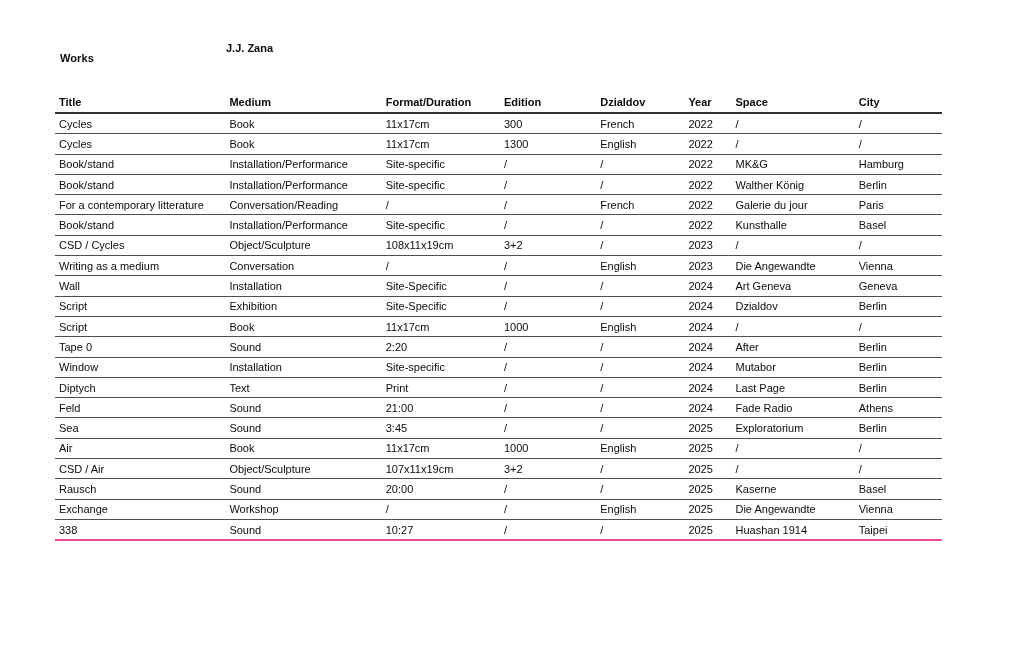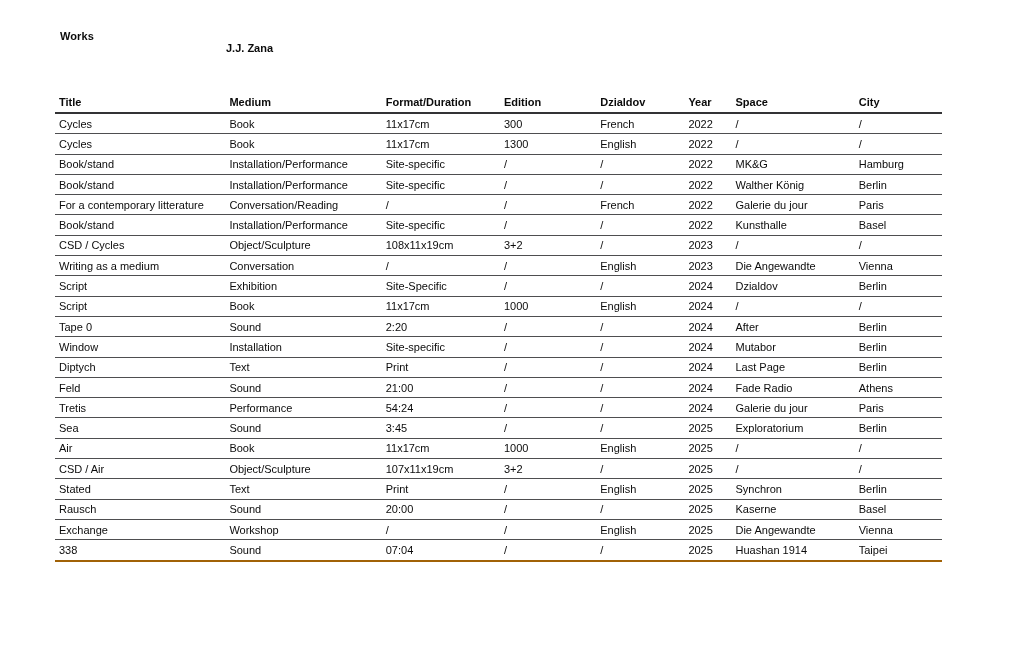--- a/index.html
+++ b/index.html
@@ -8,21 +8,21 @@
     height: 658px;
     background: #ffffff;
     position: relative;
     font-family: "Liberation Sans", sans-serif;
     color: #0b0b0b;
     overflow: hidden;
   }
   .doc-label {
     position: absolute;
     left: 60px;
-    top: 30px;
+    top: 52px;
     font-size: 11px;
     font-weight: bold;
     letter-spacing: 0.1px;
   }
   .doc-author {
     position: absolute;
     left: 226px;
     top: 42px;
     font-size: 11px;
     font-weight: bold;
@@ -51,21 +51,21 @@
     font-size: 11px;
     height: 19.3px;
     padding: 0 0 0 4px;
     border-bottom: 1px solid #4e4e50;
     box-shadow: 0 2px 0 -1px #bdbdbd;
     white-space: nowrap;
     overflow: hidden;
     vertical-align: middle;
   }
   table.works-table tbody tr:last-child td {
-    border-bottom: 2px solid #a16207;
+    border-bottom: 2px solid #ec4899;
     box-shadow: 0 3px 0 -1px #bdbdbd;
   }
 </style>
 </head>
 <body>
 
 <div class="page">
 
   <div class="doc-label">Works</div>
 
@@ -169,20 +169,30 @@
           <td>Writing as a medium</td>
           <td>Conversation</td>
           <td>/</td>
           <td>/</td>
           <td>English</td>
           <td>2023</td>
           <td>Die Angewandte</td>
           <td>Vienna</td>
         </tr>
         <tr>
+          <td>Wall</td>
+          <td>Installation</td>
+          <td>Site-Specific</td>
+          <td>/</td>
+          <td>/</td>
+          <td>2024</td>
+          <td>Art Geneva</td>
+          <td>Geneva</td>
+        </tr>
+        <tr>
           <td>Script</td>
           <td>Exhibition</td>
           <td>Site-Specific</td>
           <td>/</td>
           <td>/</td>
           <td>2024</td>
           <td>Dzialdov</td>
           <td>Berlin</td>
         </tr>
         <tr>
@@ -229,30 +239,20 @@
           <td>Feld</td>
           <td>Sound</td>
           <td>21:00</td>
           <td>/</td>
           <td>/</td>
           <td>2024</td>
           <td>Fade Radio</td>
           <td>Athens</td>
         </tr>
         <tr>
-          <td>Tretis</td>
-          <td>Performance</td>
-          <td>54:24</td>
-          <td>/</td>
-          <td>/</td>
-          <td>2024</td>
-          <td>Galerie du jour</td>
-          <td>Paris</td>
-        </tr>
-        <tr>
           <td>Sea</td>
           <td>Sound</td>
           <td>3:45</td>
           <td>/</td>
           <td>/</td>
           <td>2025</td>
           <td>Exploratorium</td>
           <td>Berlin</td>
         </tr>
         <tr>
@@ -269,30 +269,20 @@
           <td>CSD / Air</td>
           <td>Object/Sculpture</td>
           <td>107x11x19cm</td>
           <td>3+2</td>
           <td>/</td>
           <td>2025</td>
           <td>/</td>
           <td>/</td>
         </tr>
         <tr>
-          <td>Stated</td>
-          <td>Text</td>
-          <td>Print</td>
-          <td>/</td>
-          <td>English</td>
-          <td>2025</td>
-          <td>Synchron</td>
-          <td>Berlin</td>
-        </tr>
-        <tr>
           <td>Rausch</td>
           <td>Sound</td>
           <td>20:00</td>
           <td>/</td>
           <td>/</td>
           <td>2025</td>
           <td>Kaserne</td>
           <td>Basel</td>
         </tr>
         <tr>
@@ -301,21 +291,21 @@
           <td>/</td>
           <td>/</td>
           <td>English</td>
           <td>2025</td>
           <td>Die Angewandte</td>
           <td>Vienna</td>
         </tr>
         <tr>
           <td>338</td>
           <td>Sound</td>
-          <td>07:04</td>
+          <td>10:27</td>
           <td>/</td>
           <td>/</td>
           <td>2025</td>
           <td>Huashan 1914</td>
           <td>Taipei</td>
         </tr>
       </tbody>
   </table>
 
 </div>

